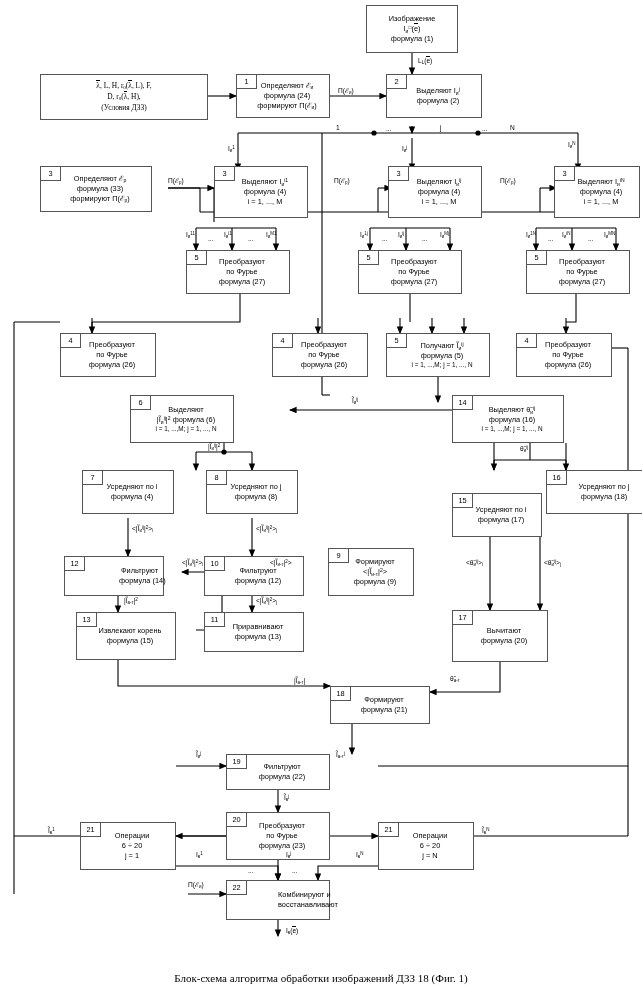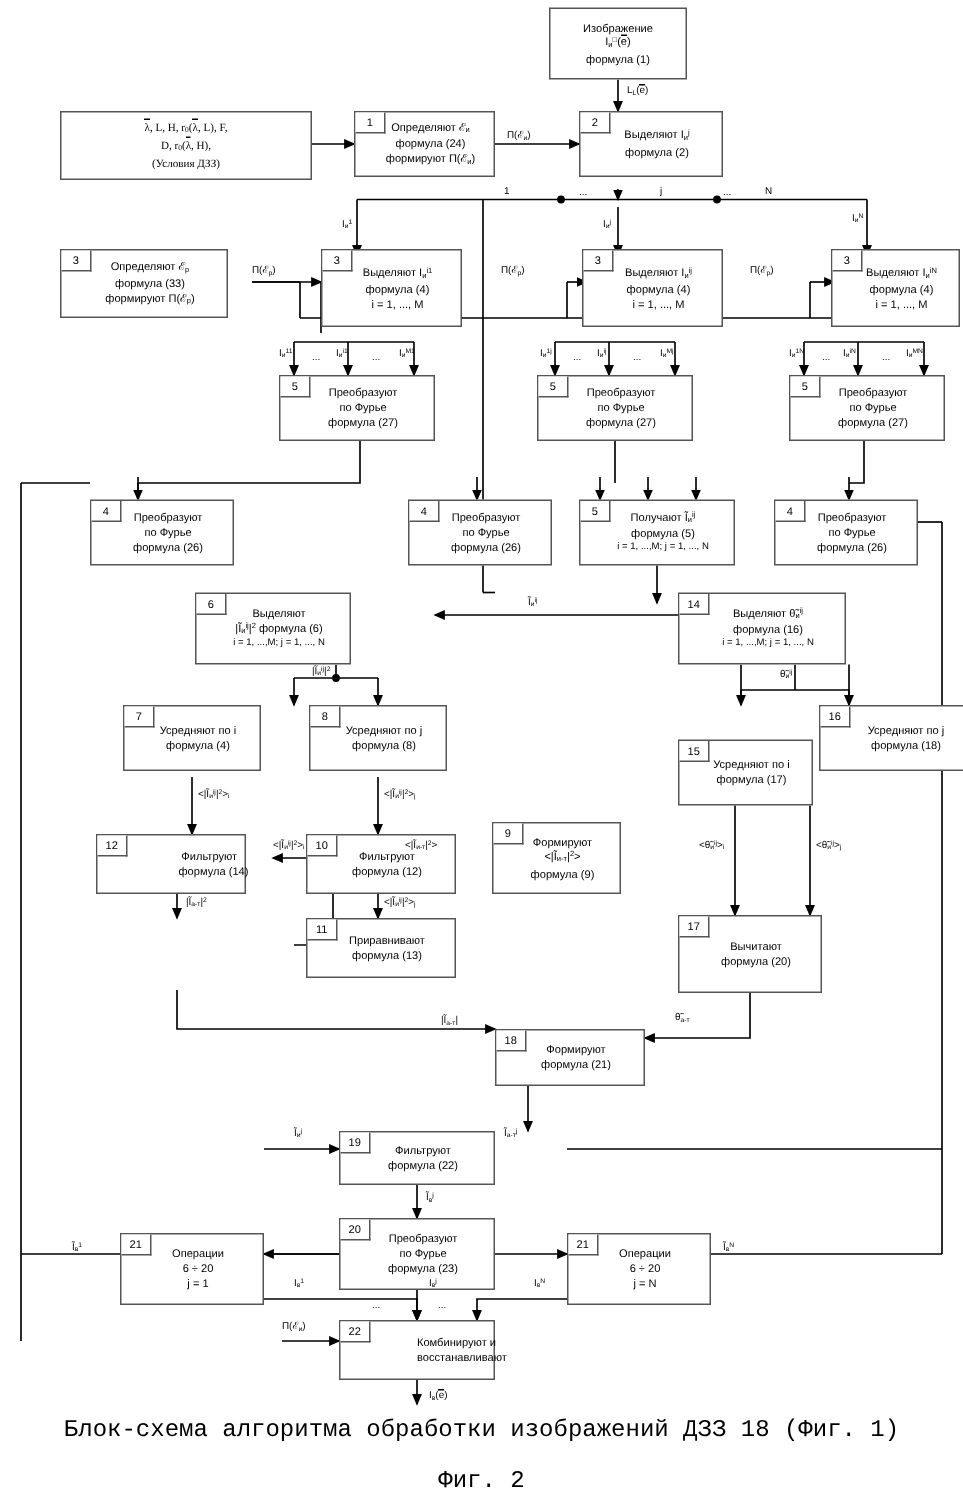--- a/index.html
+++ b/index.html
@@ -61,22 +61,23 @@
     font-size: 6.6px;
     background: transparent;
     white-space: nowrap;
     z-index: 5;
     line-height: 1;
   }
   .caption {
     position: absolute;
     width: 100%;
     text-align: center;
-    font-family: Liberation Mono, monospace;
-    font-size: 16px;
+    font-family: Liberation Serif, serif;
+    font-size: 11px;
+    margin-top: 28px;
   }
   sub { font-size: 0.68em; vertical-align: -0.25em; }
   sup { font-size: 0.68em; vertical-align: 0.45em; }
   .ovl { position: relative; }
   .ovl::before {
     content: "";
     position: absolute;
     left: 0; right: 0; top: -0.12em;
     border-top: 1px solid #000;
   }
@@ -475,20 +476,27 @@
   </div>
 
   <div class="lbl" style="left:182px; top:560px;">&lt;|<span class="tld">Ĩ</span><sub>и</sub><sup>ij</sup>|<sup>2</sup>&gt;<sub>i</sub></div>
   <div class="lbl" style="left:270px; top:560px;">&lt;|<span class="tld">Ĩ</span><sub>и-т</sub>|<sup>2</sup>&gt;</div>
   <div class="lbl" style="left:466px; top:560px;">&lt;θ̃<sub>и</sub><sup>ij</sup>&gt;<sub>i</sub></div>
   <div class="lbl" style="left:544px; top:560px;">&lt;θ̃<sub>и</sub><sup>ij</sup>&gt;<sub>j</sub></div>
 
   <div class="lbl" style="left:124px; top:598px;">|<span class="tld">Ĩ</span><sub>а-т</sub>|<sup>2</sup></div>
   <div class="lbl" style="left:256px; top:598px;">&lt;|<span class="tld">Ĩ</span><sub>и</sub><sup>ij</sup>|<sup>2</sup>&gt;<sub>j</sub></div>
 
+  <div class="box hasnum" style="left:76px; top:612px; width:100px; height:48px;">
+    <div class="num">13</div>
+    <div class="inner">
+      <span class="ln">Извлекают корень</span>
+      <span class="ln">формула (15)</span>
+    </div>
+  </div>
 
   <div class="box hasnum" style="left:204px; top:612px; width:100px; height:40px;">
     <div class="num">11</div>
     <div class="inner">
       <span class="ln">Приравнивают</span>
       <span class="ln">формула (13)</span>
     </div>
   </div>
 
   <div class="box hasnum" style="left:452px; top:610px; width:96px; height:52px;">

